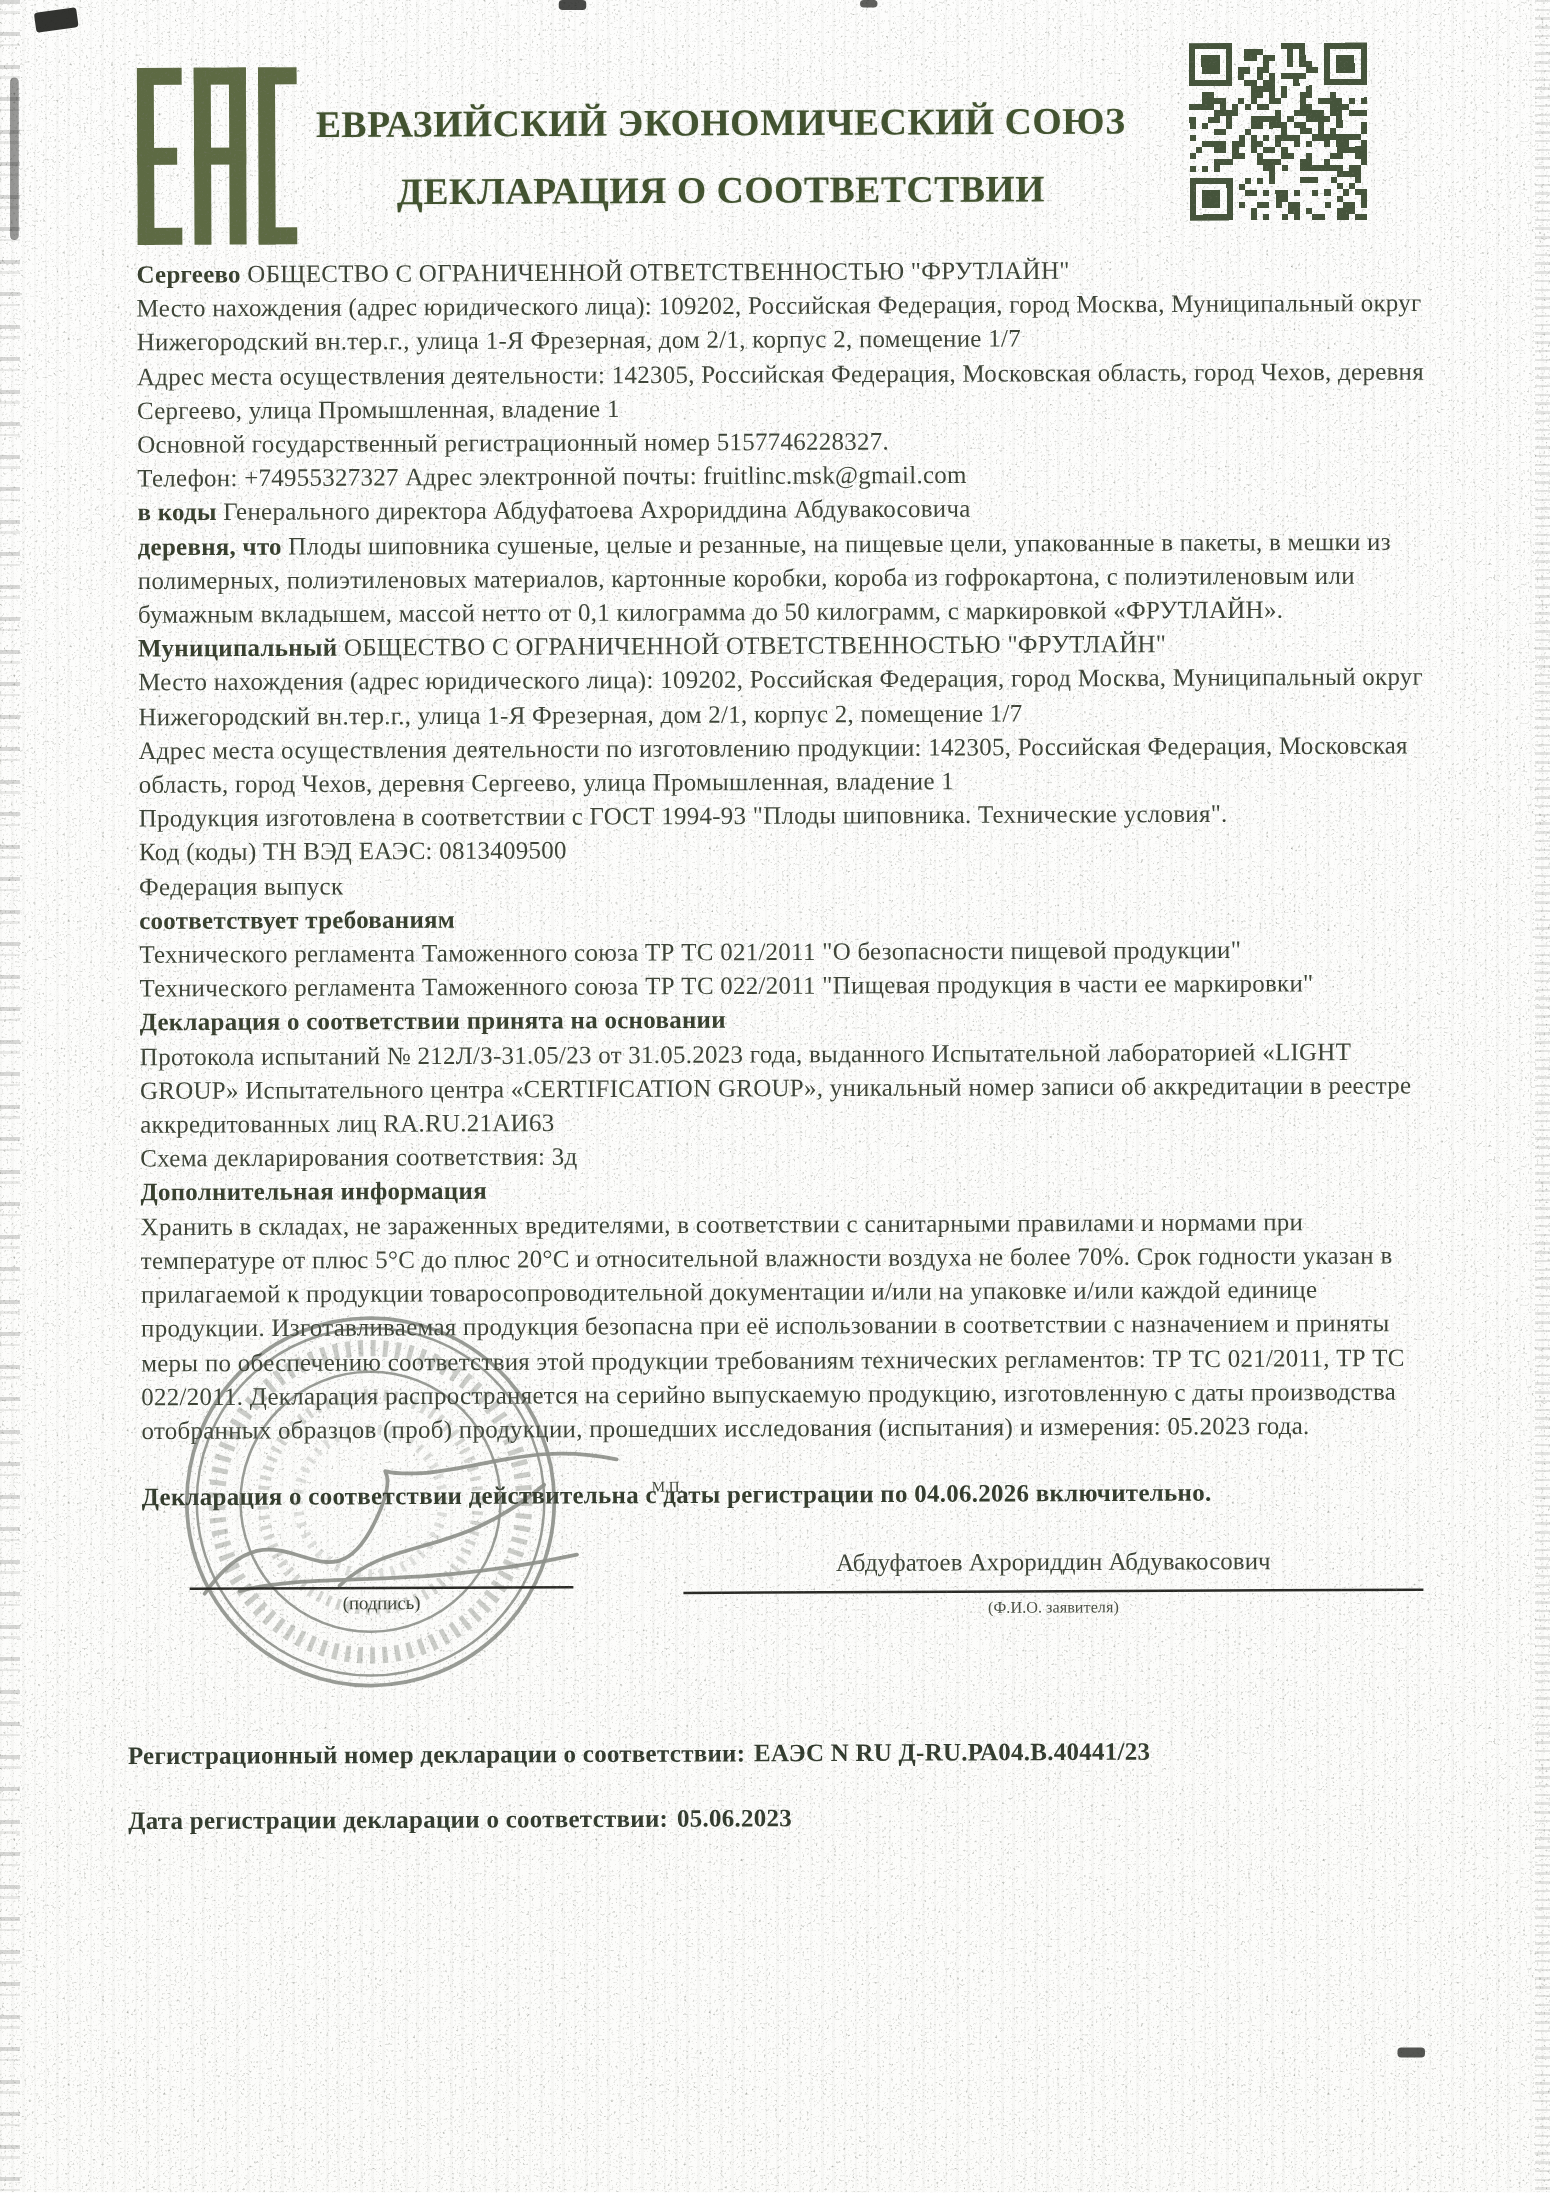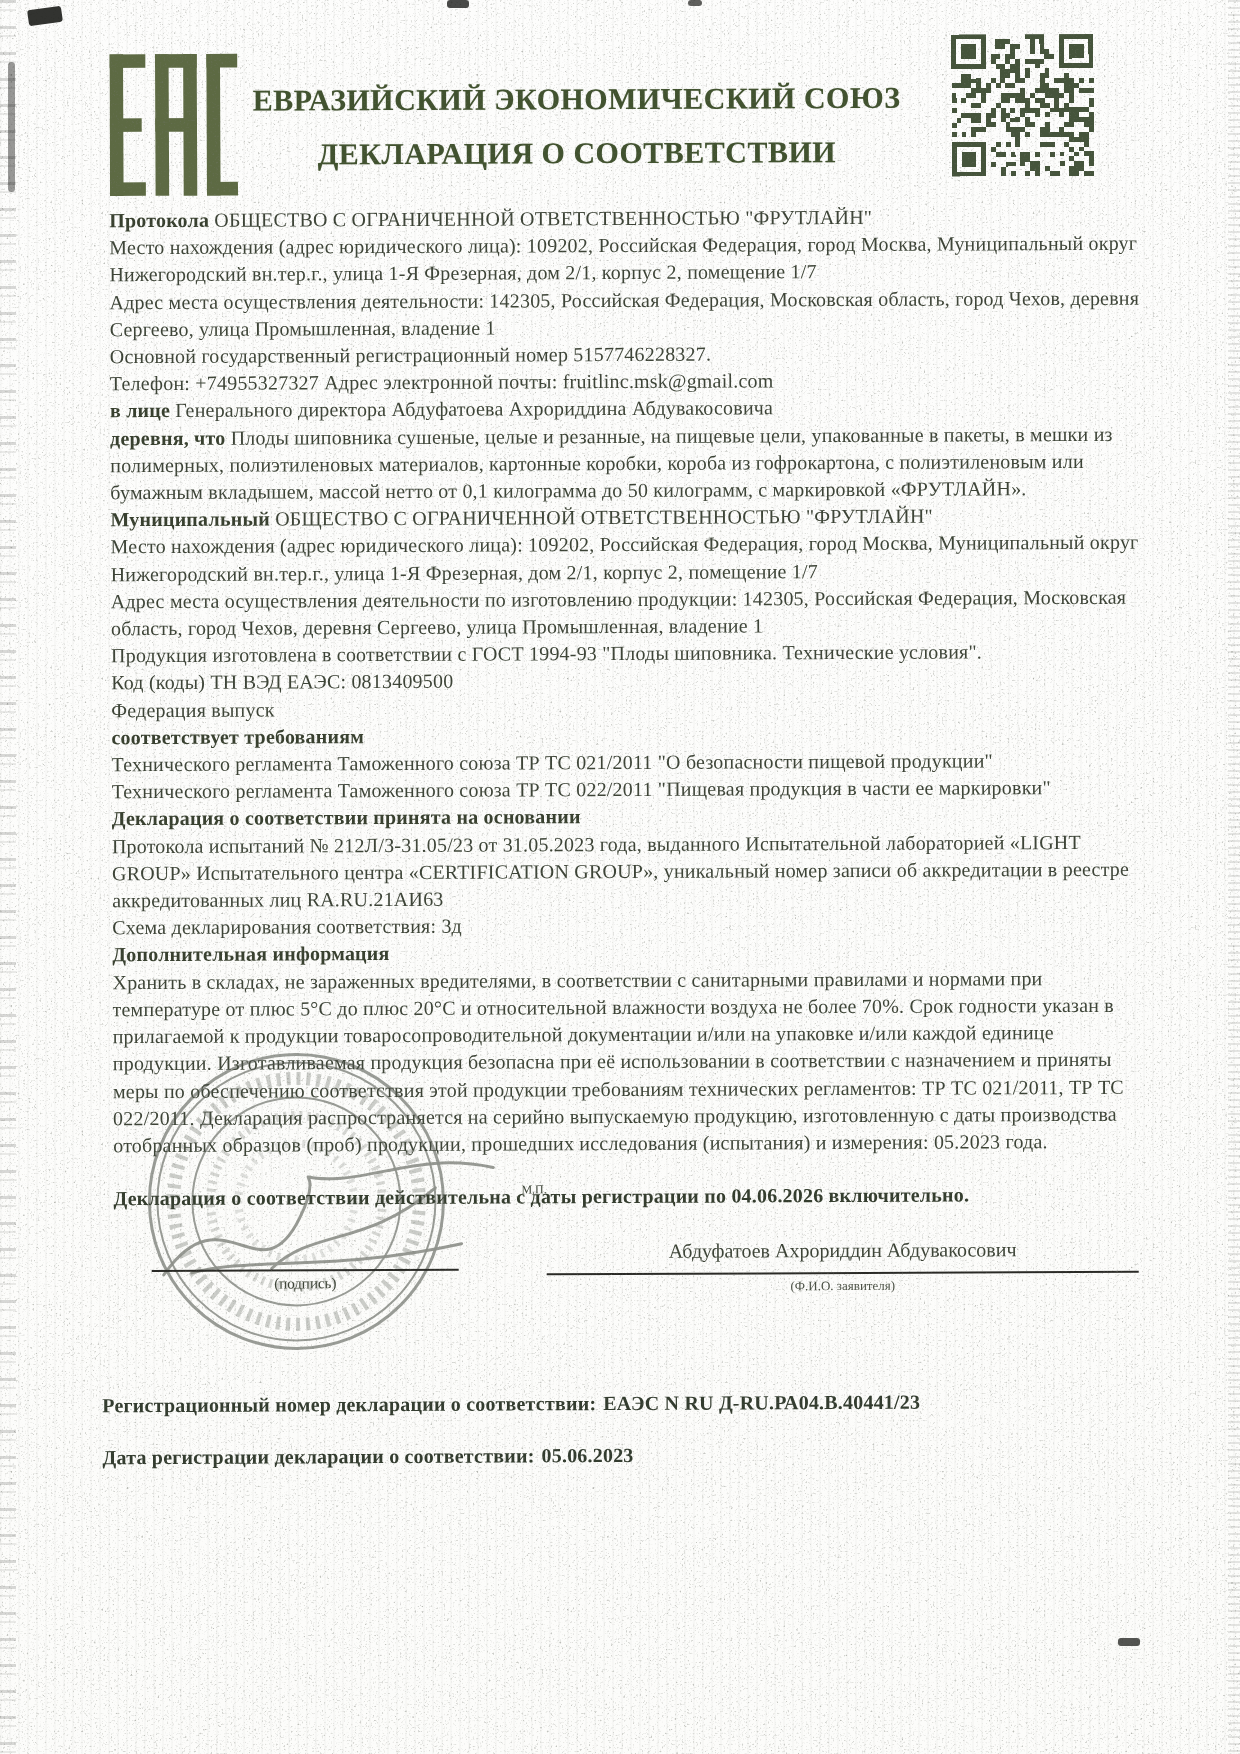--- a/index.html
+++ b/index.html
@@ -374,26 +374,26 @@
             <rect x="21" y="28" width="1" height="1"></rect>
             <rect x="24" y="28" width="1" height="1"></rect>
             <rect x="25" y="28" width="1" height="1"></rect>
             <rect x="27" y="28" width="1" height="1"></rect>
             <rect x="28" y="28" width="1" height="1"></rect>
           </g>
       </g>
     </svg>
 
     <div class="body-text">
-        <p><b>Протокола</b><span> ОБЩЕСТВО С ОГРАНИЧЕННОЙ ОТВЕТСТВЕННОСТЬЮ "ФРУТЛАЙН"</span></p>
+        <p><b>Сергеево</b><span> ОБЩЕСТВО С ОГРАНИЧЕННОЙ ОТВЕТСТВЕННОСТЬЮ "ФРУТЛАЙН"</span></p>
         <p><b></b><span>Место нахождения (адрес юридического лица): 109202, Российская Федерация, город Москва, Муниципальный округ Нижегородский вн.тер.г., улица 1-Я Фрезерная, дом 2/1, корпус 2, помещение 1/7</span></p>
         <p><b></b><span>Адрес места осуществления деятельности: 142305, Российская Федерация, Московская область, город Чехов, деревня Сергеево, улица Промышленная, владение 1</span></p>
         <p><b></b><span>Основной государственный регистрационный номер 5157746228327.</span></p>
         <p><b></b><span>Телефон: +74955327327 Адрес электронной почты: fruitlinc.msk@gmail.com</span></p>
-        <p><b>в лице</b><span> Генерального директора Абдуфатоева Ахрориддина Абдувакосовича</span></p>
+        <p><b>в коды</b><span> Генерального директора Абдуфатоева Ахрориддина Абдувакосовича</span></p>
         <p><b>деревня, что</b><span> Плоды шиповника сушеные, целые и резанные, на пищевые цели, упакованные в пакеты, в мешки из полимерных, полиэтиленовых материалов, картонные коробки, короба из гофрокартона, с полиэтиленовым или бумажным вкладышем, массой нетто от 0,1 килограмма до 50 килограмм, с маркировкой «ФРУТЛАЙН».</span></p>
         <p><b>Муниципальный</b><span> ОБЩЕСТВО С ОГРАНИЧЕННОЙ ОТВЕТСТВЕННОСТЬЮ "ФРУТЛАЙН"</span></p>
         <p><b></b><span>Место нахождения (адрес юридического лица): 109202, Российская Федерация, город Москва, Муниципальный округ Нижегородский вн.тер.г., улица 1-Я Фрезерная, дом 2/1, корпус 2, помещение 1/7</span></p>
         <p><b></b><span>Адрес места осуществления деятельности по изготовлению продукции: 142305, Российская Федерация, Московская область, город Чехов, деревня Сергеево, улица Промышленная, владение 1</span></p>
         <p><b></b><span>Продукция изготовлена в соответствии с ГОСТ 1994-93 "Плоды шиповника. Технические условия".</span></p>
         <p><b></b><span>Код (коды) ТН ВЭД ЕАЭС: 0813409500</span></p>
         <p><b></b><span>Федерация выпуск</span></p>
         <p><b>соответствует требованиям</b><span></span></p>
         <p><b></b><span>Технического регламента Таможенного союза ТР ТС 021/2011 "О безопасности пищевой продукции"</span></p>
         <p><b></b><span>Технического регламента Таможенного союза ТР ТС 022/2011 "Пищевая продукция в части ее маркировки"</span></p>

